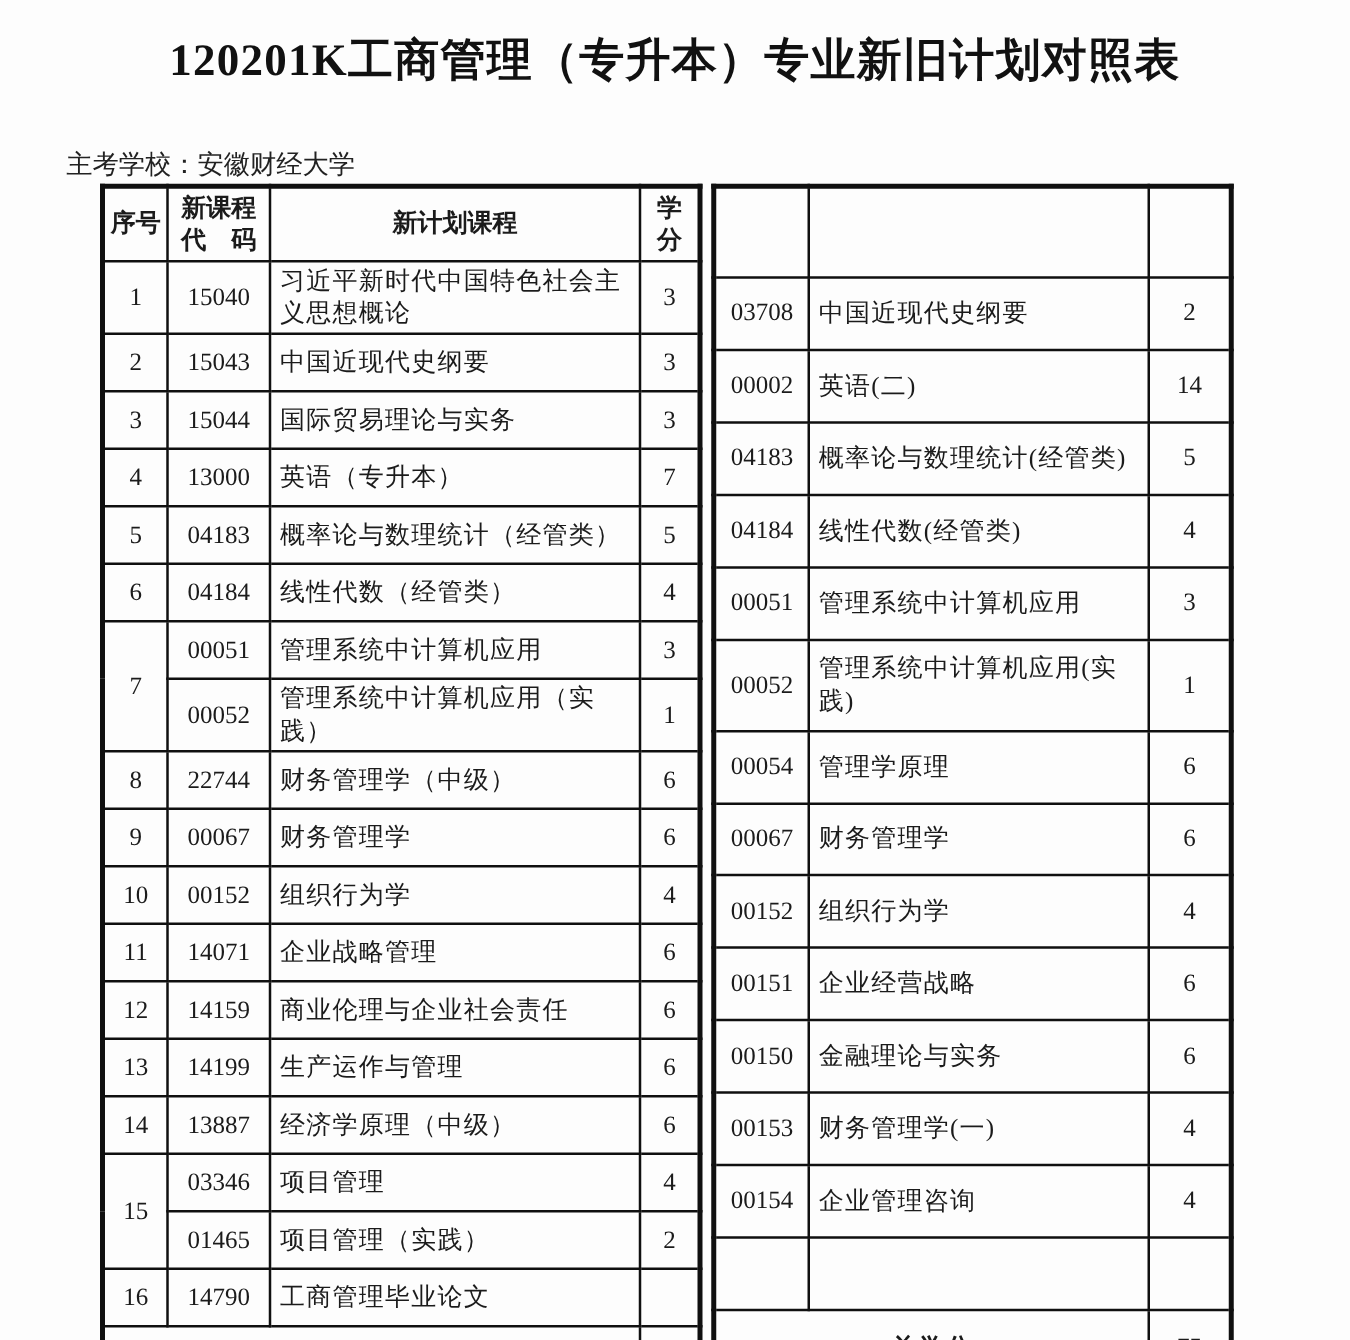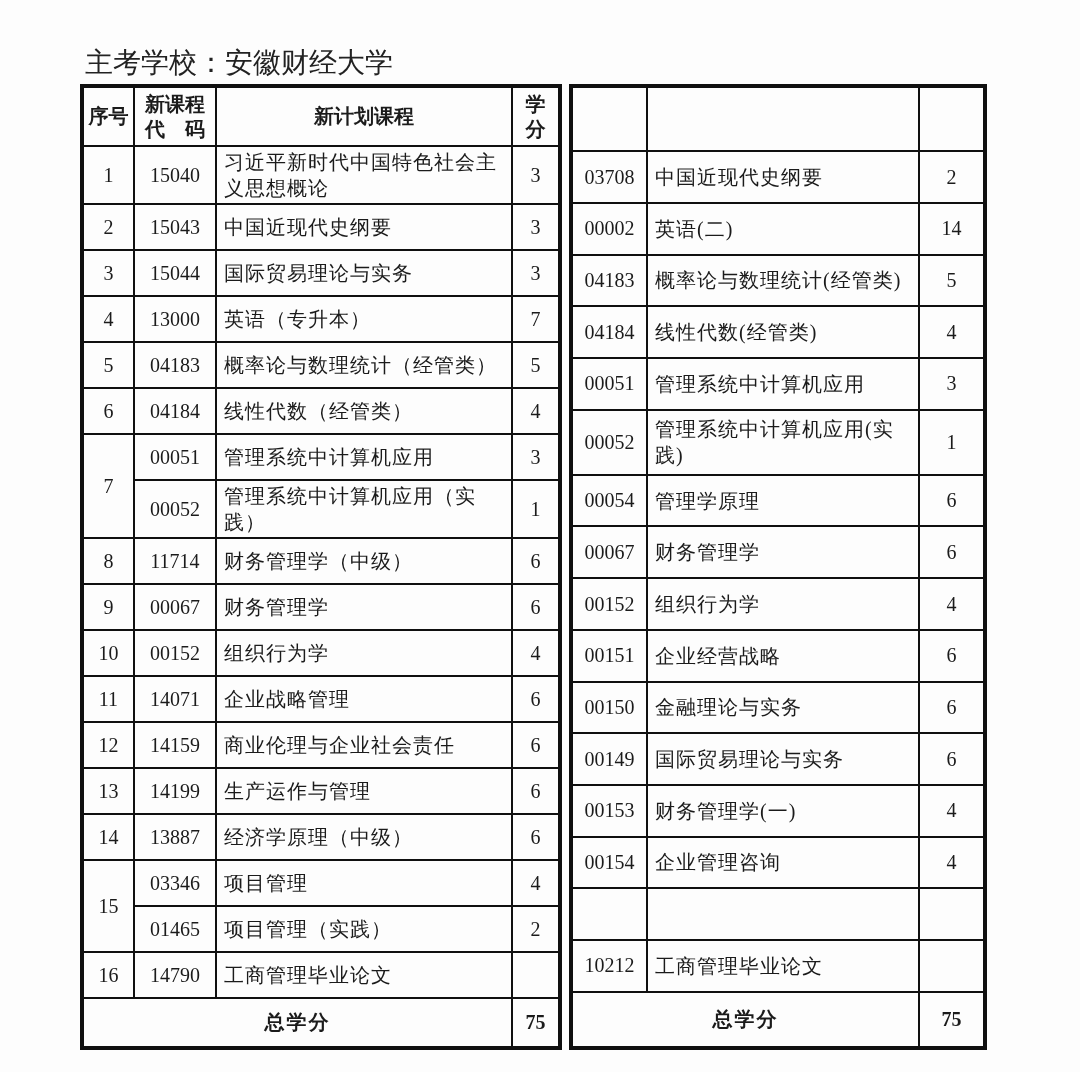--- a/index.html
+++ b/index.html
@@ -14,22 +14,22 @@
   }
   .title {
     margin: 24px 0 0 0;
     text-align: center;
     font-size: 36px;
     font-weight: bold;
     letter-spacing: 1px;
     color: #111;
   }
   .school {
-    margin: 44px 0 0 85px;
-    font-size: 28px;
+    margin: 44px 0 0 53px;
+    font-size: 21px;
     color: #222;
   }
   .tables {
     display: flex;
     gap: 7px;
     margin: 2px 0 0 80px;
   }
   table {
     border-collapse: collapse;
     table-layout: fixed;
@@ -53,20 +53,21 @@
   tr.first  { height: 58px; }
   tr.normal { height: 46px; }
   tr.totalr { height: 50px; }
   .c-total-label { text-align: center; font-weight: bold; letter-spacing: 2px; }
   .c-total-val   { text-align: center; font-weight: bold; }
 </style>
 </head>
 <body>
 
 <div class="page">
+  <h1 class="title">120201K工商管理（专升本）专业新旧计划对照表</h1>
   <div class="school">主考学校：安徽财经大学</div>
 
   <div class="tables">
 
     <table>
       <colgroup>
           <col style="width:52px">
           <col style="width:82px">
           <col style="width:296px">
           <col style="width:48px">
@@ -131,21 +132,21 @@
         <td class="c-name">管理系统中计算机应用</td>
         <td class="c-credit">3</td>
       </tr>
       <tr class="normal">
         <td class="c-code">00052</td>
         <td class="c-name">管理系统中计算机应用（实践）</td>
         <td class="c-credit">1</td>
       </tr>
       <tr class="normal">
         <td class="c-no">8</td>
-        <td class="c-code">11714</td>
+        <td class="c-code">22744</td>
         <td class="c-name">财务管理学（中级）</td>
         <td class="c-credit">6</td>
       </tr>
       <tr class="normal">
         <td class="c-no">9</td>
         <td class="c-code">00067</td>
         <td class="c-name">财务管理学</td>
         <td class="c-credit">6</td>
       </tr>
       <tr class="normal">
@@ -264,44 +265,34 @@
         <td class="c-code">00151</td>
         <td class="c-name">企业经营战略</td>
         <td class="c-credit">6</td>
       </tr>
       <tr class="normal">
         <td class="c-code">00150</td>
         <td class="c-name">金融理论与实务</td>
         <td class="c-credit">6</td>
       </tr>
       <tr class="normal">
-        <td class="c-code">00149</td>
-        <td class="c-name">国际贸易理论与实务</td>
-        <td class="c-credit">6</td>
-      </tr>
-      <tr class="normal">
         <td class="c-code">00153</td>
         <td class="c-name">财务管理学(一)</td>
         <td class="c-credit">4</td>
       </tr>
       <tr class="normal">
         <td class="c-code">00154</td>
         <td class="c-name">企业管理咨询</td>
         <td class="c-credit">4</td>
       </tr>
       <tr class="normal">
         <td class="c-code"></td>
         <td class="c-name"></td>
         <td class="c-credit"></td>
       </tr>
-      <tr class="normal">
-        <td class="c-code">10212</td>
-        <td class="c-name">工商管理毕业论文</td>
-        <td class="c-credit"></td>
-      </tr>
       <tr class="totalr">
         <td class="c-total-label" colspan="2">总学分</td>
         <td class="c-total-val">75</td>
       </tr>
     </tbody>
       </table>
 
   </div>
 </div>
 

